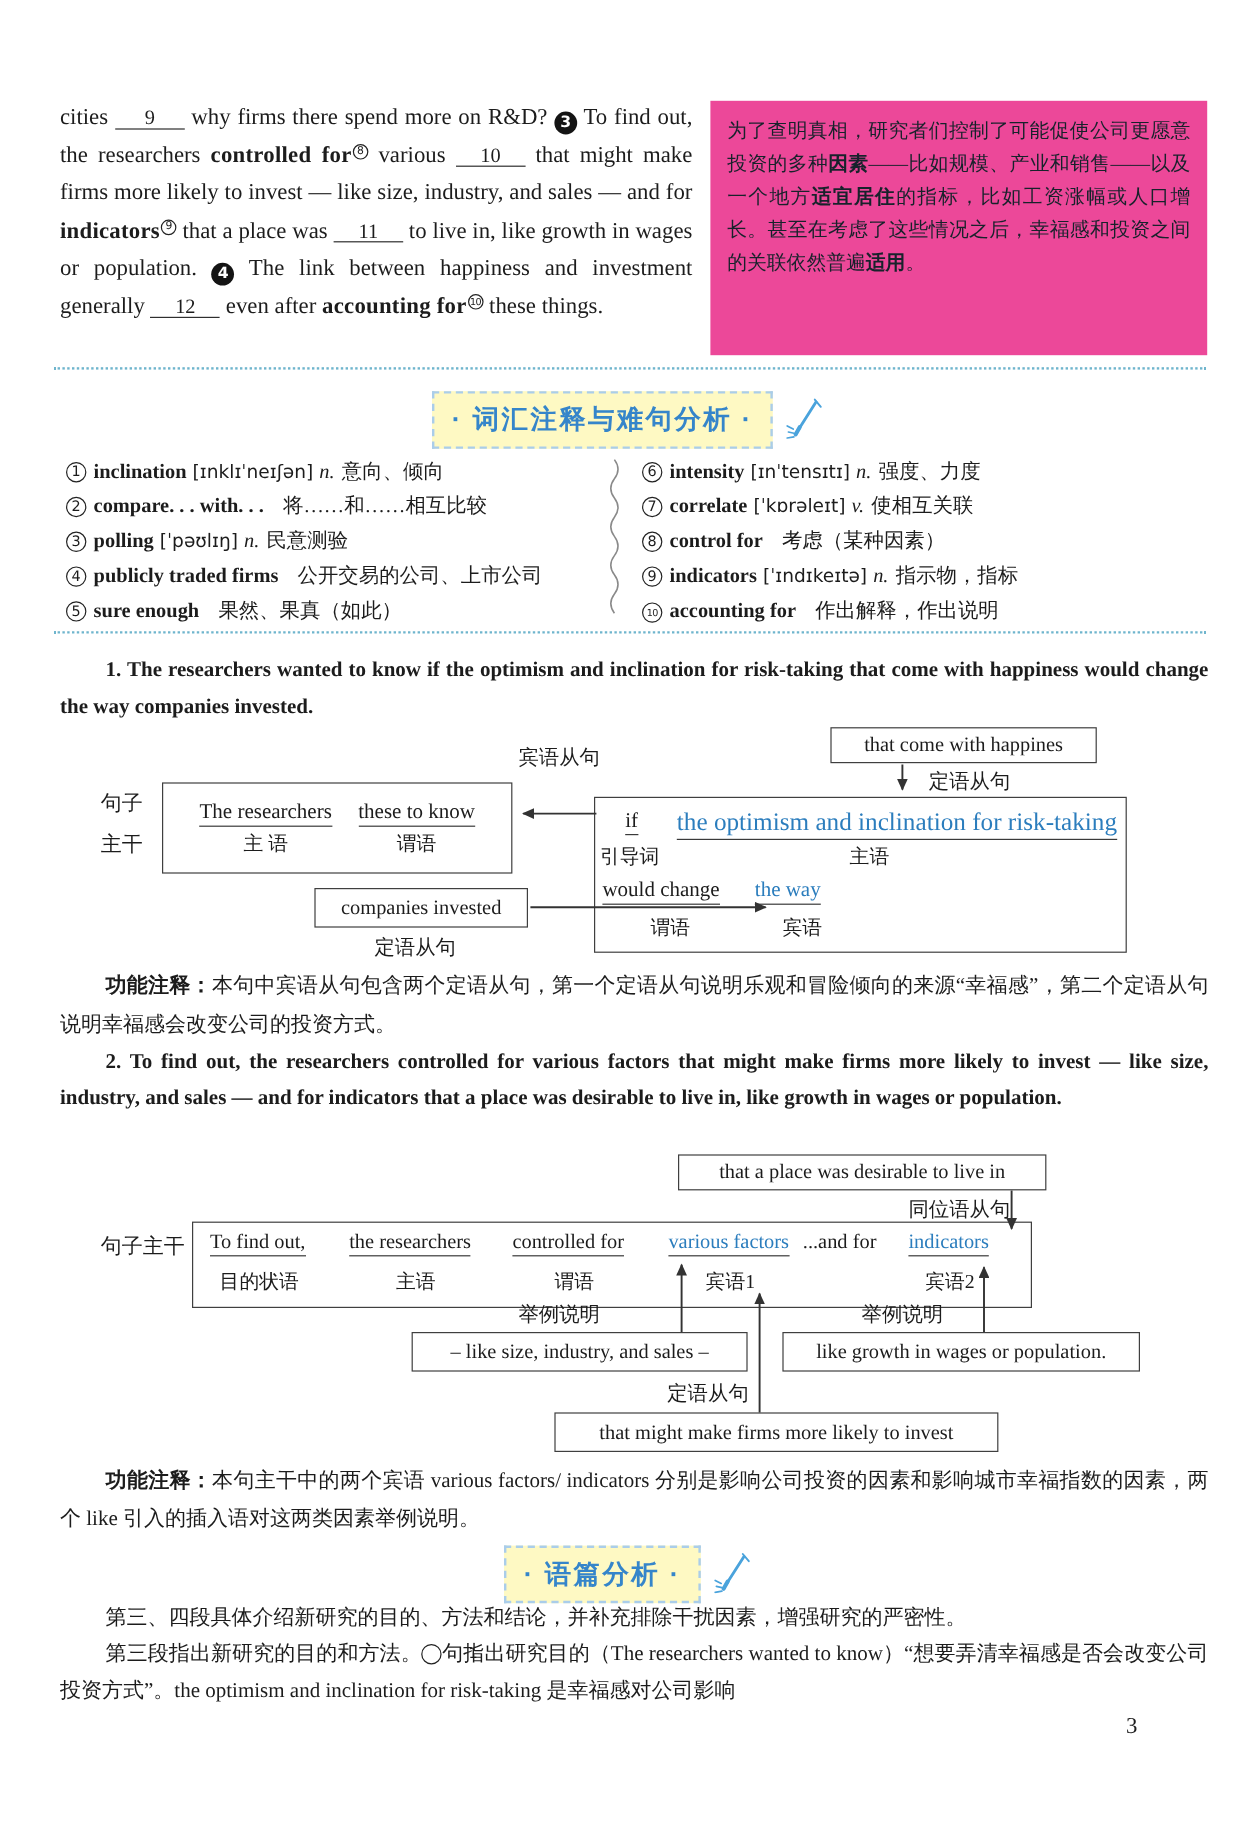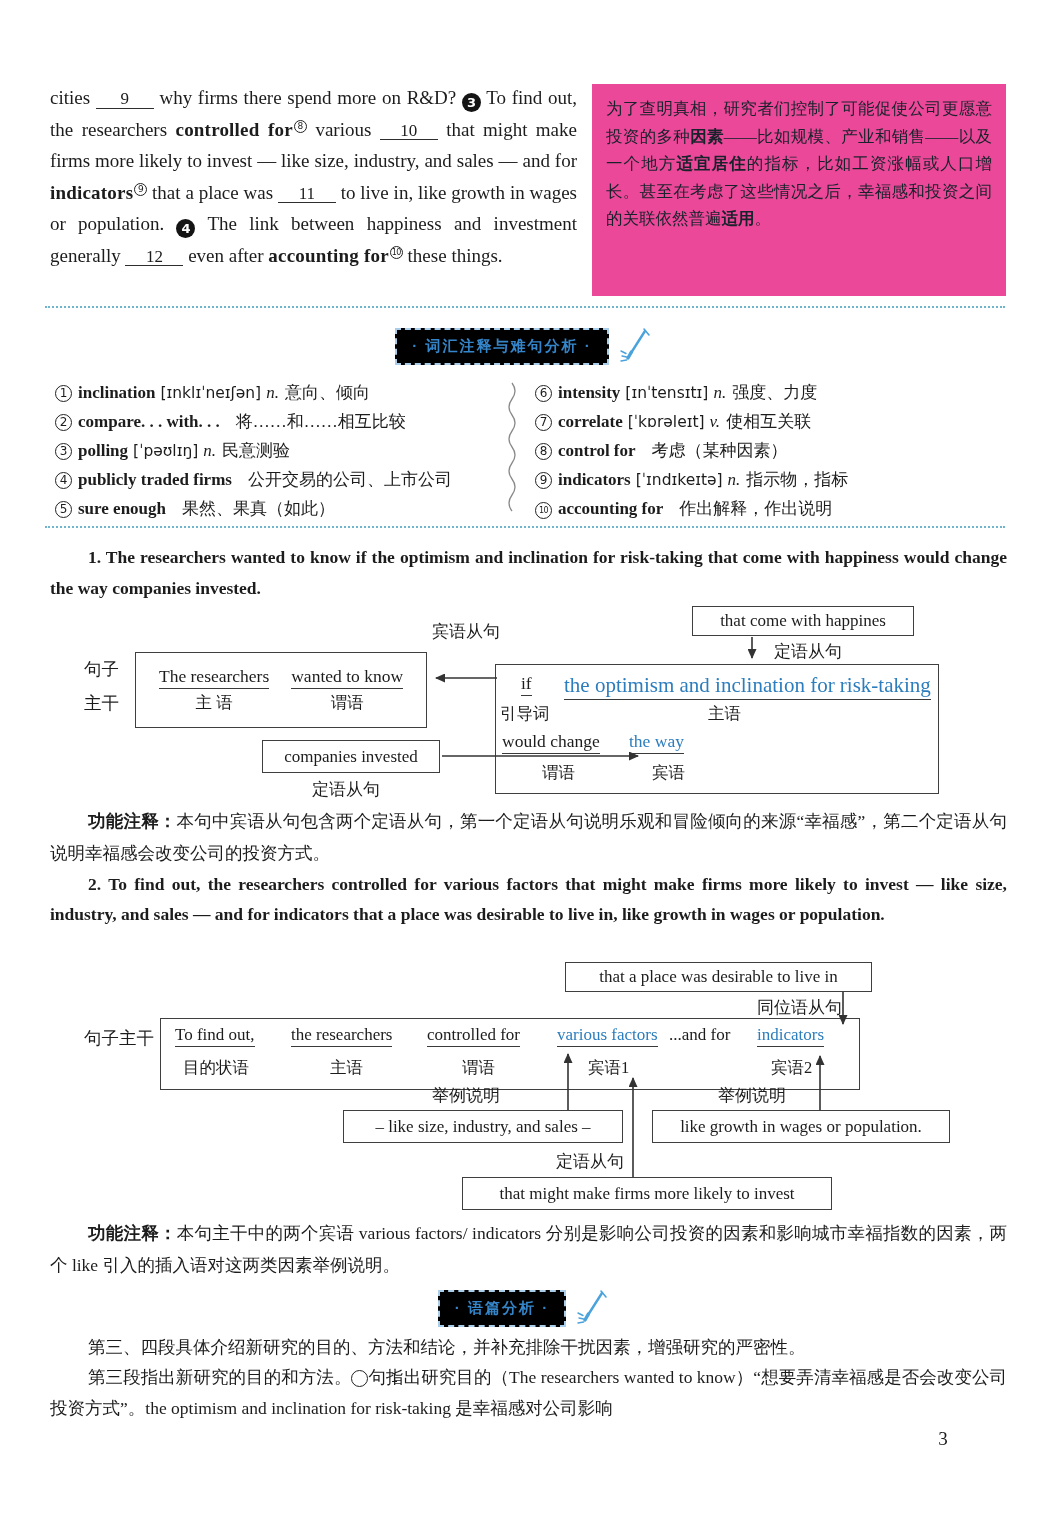--- a/index.html
+++ b/index.html
@@ -20,22 +20,22 @@
       font-family:"DejaVu Sans",sans-serif;vertical-align:-3px;}
   .oc{display:inline-block;width:17px;height:17px;border-radius:50%;border:1px solid #222;
       font-size:12px;line-height:15px;text-align:center;font-family:"DejaVu Sans",sans-serif;
       vertical-align:1px;box-sizing:border-box;}
   .oc-s{width:13px;height:13px;font-size:9px;line-height:11px;vertical-align:7px;margin-left:1px;}
   .oc-w{font-size:8px;letter-spacing:-.5px;}
 
   
   .dotted-sep{position:absolute;left:45px;width:960px;border-top:2px dotted #6fb5cd;height:0;}
   .sec-head{position:absolute;left:0;right:0;display:flex;justify-content:center;align-items:center;gap:9px;}
-  .hbox{border:2px dashed #aacdea;color:#3585ca;font-weight:700;font-size:15px;letter-spacing:2px;
-        padding:7px 15px;font-family:"Liberation Sans","DejaVu Sans",sans-serif;background:#000000;}
+  .hbox{border:2px dashed #aacdea;color:#3585ca;font-weight:700;font-size:22px;letter-spacing:2px;
+        padding:7px 15px;font-family:"Liberation Sans","DejaVu Sans",sans-serif;background:#fef9c3;}
 
   
   .vocab-col{position:absolute;font-size:17px;}
   .vrow{height:29px;line-height:29px;white-space:nowrap;}
   .vterm{margin:0 5px 0 6px;}
   .vphon{font-family:"DejaVu Sans",sans-serif;font-size:15.5px;margin-right:5px;}
   .vpos{margin-right:6px;}
   .wavy{position:absolute;left:506px;top:382px;}
 
   
@@ -114,21 +114,21 @@
       <div>句子</div>
       <div>主干</div>
     </div>
 
     <div class="dbox" style="left:135px;top:48px;width:292px;height:76px">
       <div class="boxa-col">
         <span class="ul">The researchers</span>
         <span class="lab">主 语</span>
       </div>
       <div class="boxa-col">
-        <span class="ul">wanted to know</span>
+        <span class="ul">these to know</span>
         <span class="lab">谓语</span>
       </div>
     </div>
 
     <div class="clab" style="left:432px;top:16px">宾语从句</div>
 
     <div class="dbox" style="left:692px;top:2px;width:222px;height:30px;font-size:17px">that come with happines</div>
     <div class="clab" style="left:774px;top:36px">定语从句</div>
 
     <div class="dbox" style="left:495px;top:60px;width:444px;height:130px;justify-content:flex-start">

